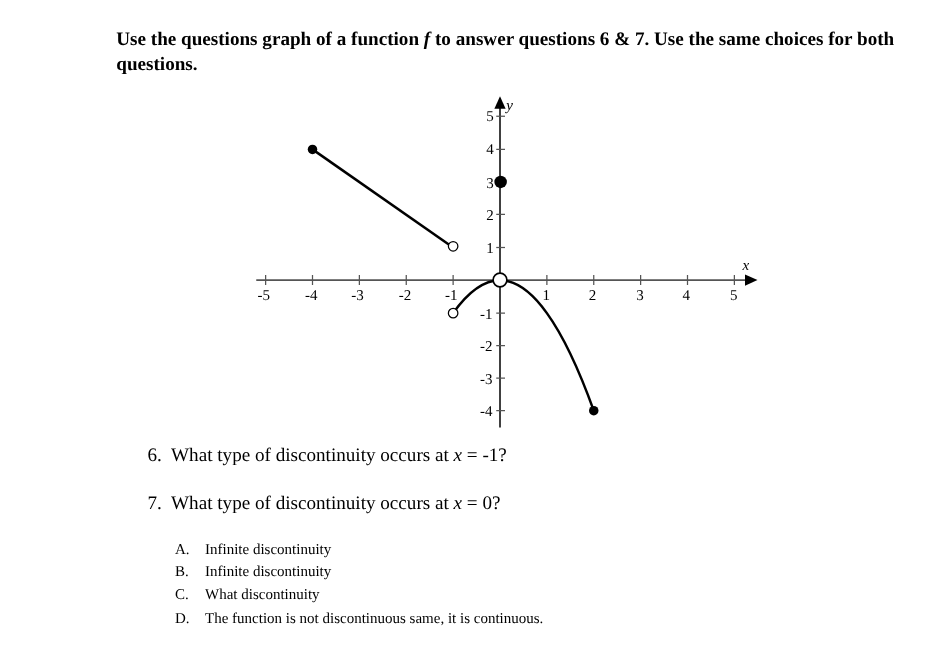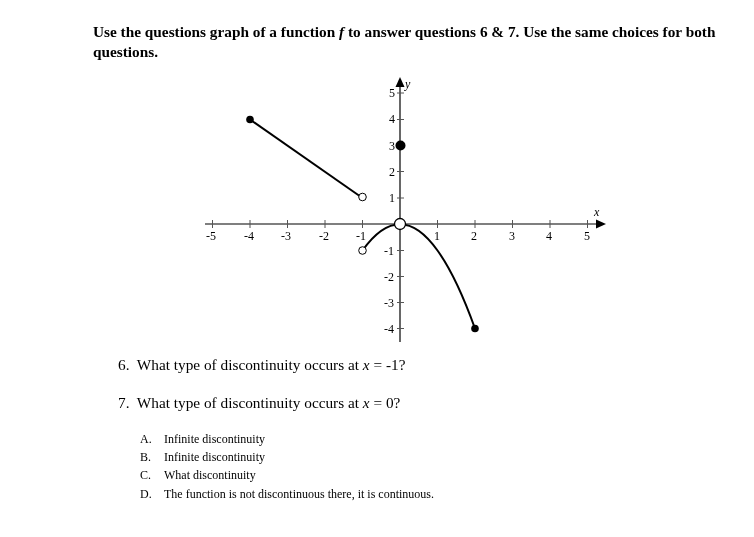--- a/index.html
+++ b/index.html
@@ -95,14 +95,14 @@
 </svg>
 
 <div class="q" style="top:356px;"><span>6.</span>&nbsp; <span>What type of discontinuity occurs at </span><span class="var">x</span><span> = -1?</span></div>
 
 <div class="q" style="top:394px;"><span>7.</span>&nbsp; <span>What type of discontinuity occurs at </span><span class="var">x</span><span> = 0?</span></div>
 
 <div class="choices">
   <div class="choice"><span class="letter">A.</span><span>Infinite discontinuity</span></div>
   <div class="choice"><span class="letter">B.</span><span>Infinite discontinuity</span></div>
   <div class="choice"><span class="letter">C.</span><span>What discontinuity</span></div>
-  <div class="choice"><span class="letter">D.</span><span>The function is not discontinuous there, it is continuous.</span></div>
+  <div class="choice"><span class="letter">D.</span><span>The function is not discontinuous same, it is continuous.</span></div>
 </div>
 
 </body></html>

